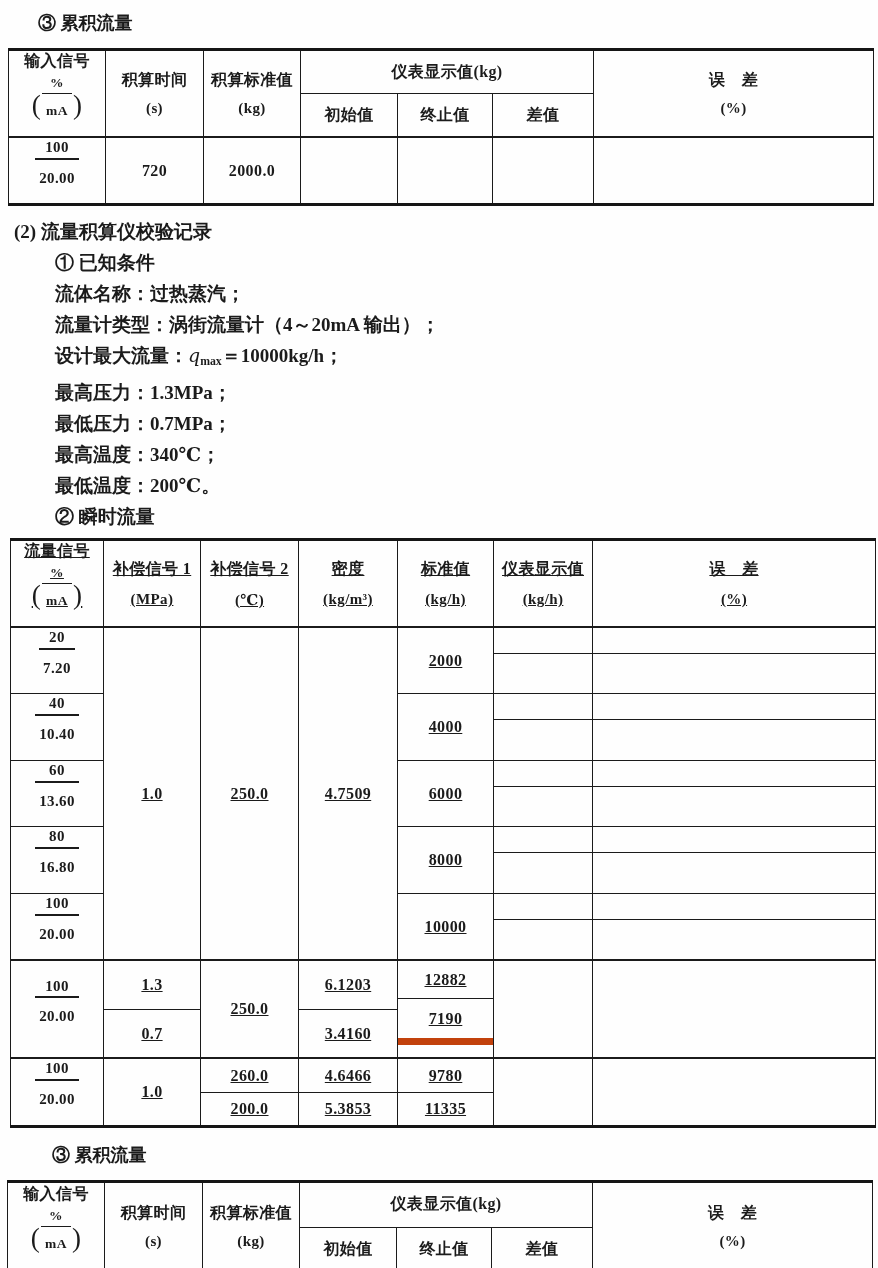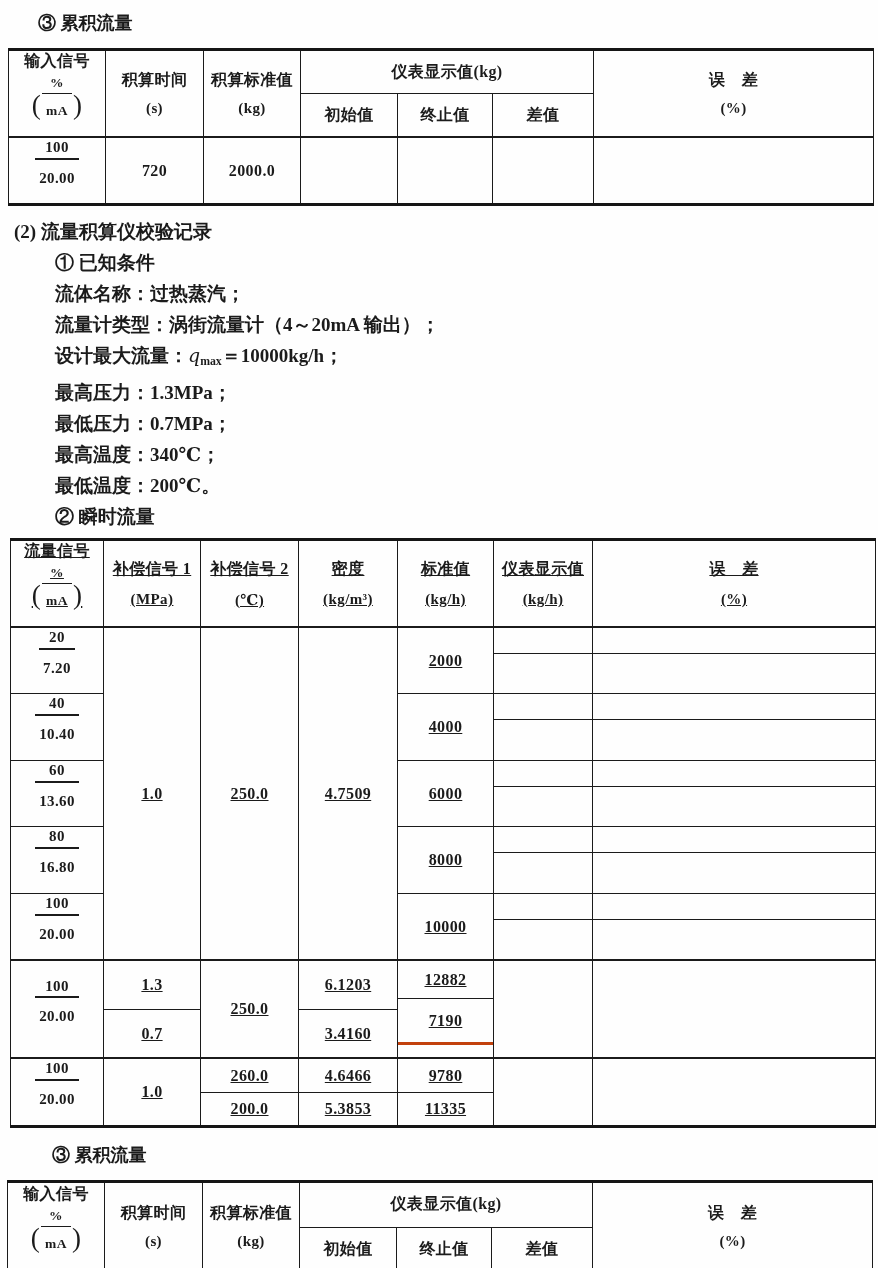--- a/index.html
+++ b/index.html
@@ -53,21 +53,21 @@
   .hfrac .frac .ftop{border-bottom-width:1.5px;}
   
   td.split{padding:0;vertical-align:top;}
   .split .sh{box-sizing:border-box;}
   .split .sha{height:26px;border-bottom:1px solid #1b1b1b;}
   .split .shb{height:21px;}
   
   td.stack{padding:0;vertical-align:top;}
   .stack .sb{box-sizing:border-box;display:flex;align-items:center;justify-content:center;}
   .stack .s1{height:38px;border-bottom:1px solid #1b1b1b;}
-  .stack .s2{height:46px;border-bottom:3px solid #c2410c;}
+  .stack .s2{height:46px;border-bottom:7px solid #c2410c;}
   .stack .s3{height:12px;}
 </style>
 </head>
 <body>
 
 <div class="page">
 
   <div class="heading" id="h-top">③ 累积流量</div>
 
   <table class="tbl t1">

